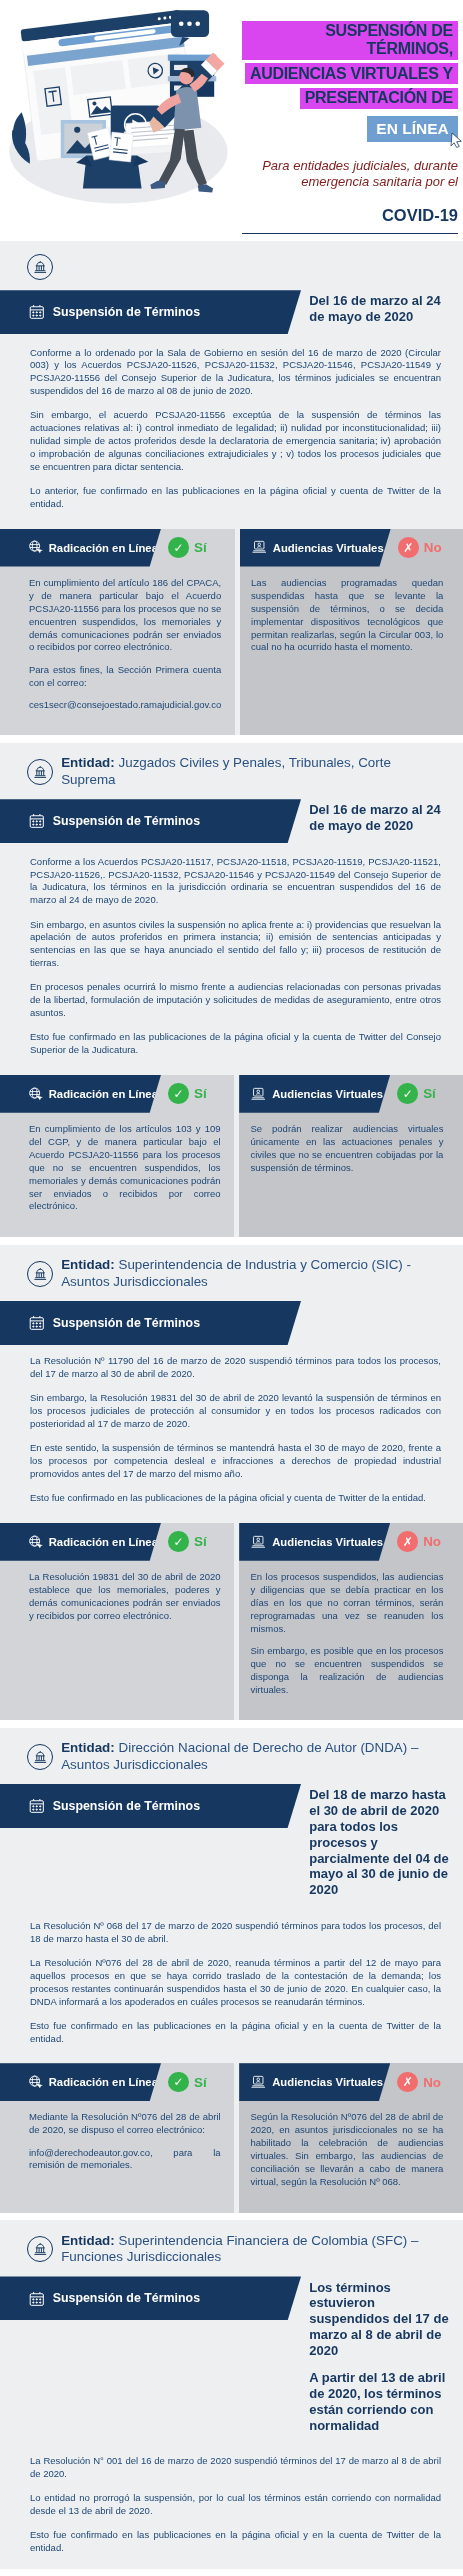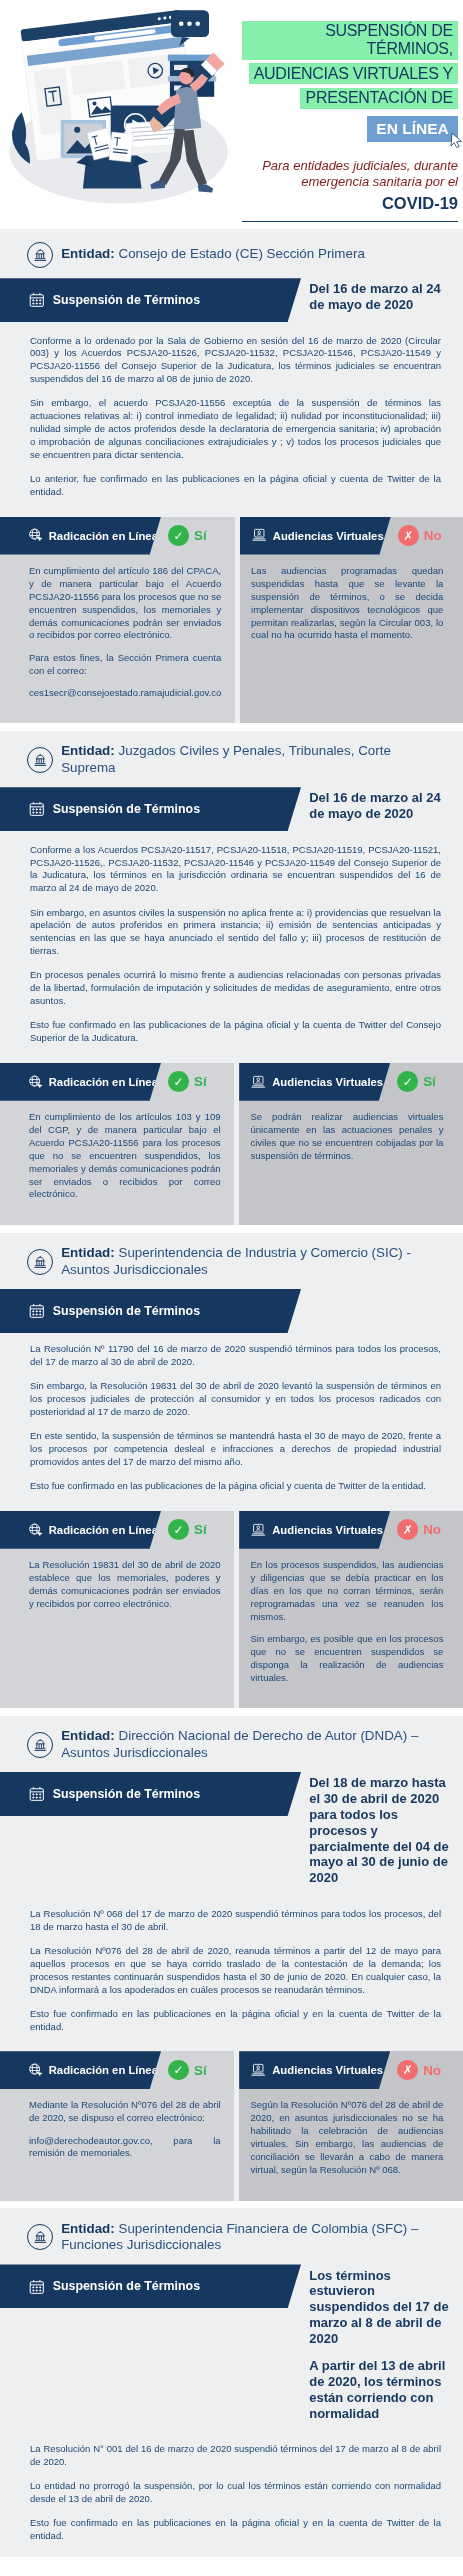--- a/index.html
+++ b/index.html
@@ -4,27 +4,27 @@
 <style>
   html,body{margin:0;padding:0;background:#ffffff;}
   body{width:464px;font-family:"Liberation Sans",sans-serif;color:#16375f;}
   .page{width:464px;background:#fff;}
 
   
   .hero{display:flex;background:#fff;min-height:205px;}
   .hero-left{flex:0 0 242px;position:relative;overflow:hidden;}
   .hero-right{flex:1;text-align:right;padding:20.6px 12.4px 0 0;}
   .title-line{display:block;}
-  .title-line span{display:inline-block;background:#86efac;color:#16375f;
-    font-size:16px;font-weight:normal;letter-spacing:-0.3px;padding:1.5px 5.2px;margin-bottom:3.6px;}
+  .title-line span{display:inline-block;background:#d946ef;color:#16375f;
+    font-size:16px;font-weight:bold;letter-spacing:-0.3px;padding:1.5px 5.2px;margin-bottom:3.6px;}
   .badge-online{display:inline-block;position:relative;background:#6f9fd0;color:#fff;
     font-size:15.5px;font-weight:bold;padding:3.6px 9.3px;margin-top:4px;}
   .cursor-arrow{position:absolute;right:-5.2px;bottom:-10.3px;}
   .subtitle{margin:16.5px 0 0;font-size:13px;font-style:italic;line-height:1.25;color:#7f1d1d;}
-  .covid{margin:3px 0 0;font-size:16.5px;font-weight:bold;color:#16375f;}
+  .covid{margin:15px 0 0;font-size:16.5px;font-weight:bold;color:#16375f;}
   .hero-rule{border:0;border-top:1px solid #16375f;width:216px;margin:8.2px 0 0 auto;}
 
   
   .section{background:#edeff1;margin-top:7.7px;}
   .entity-row{display:flex;align-items:center;gap:8.2px;padding:12.4px 20.6px 0 27px;}
   .entity-icon{flex:0 0 26px;height:26px;border:1.5px solid #16375f;border-radius:50%;
     display:flex;align-items:center;justify-content:center;box-sizing:border-box;}
   .entity-title{margin:0;font-size:13.4px;font-weight:400;color:#2b5180;line-height:1.25;}
   .entity-title strong{color:#16375f;font-weight:700;}
 
@@ -171,21 +171,20 @@
       <span class="entity-icon">
         <svg width="16.5" height="16.5" viewBox="0 0 24 24" fill="none" stroke="#16375f" stroke-width="1.4">
           <path d="M5.5 10h13"></path>
               <path d="M7 10v6.5M10.3 10v6.5M13.7 10v6.5M17 10v6.5"></path>
           <path d="M4.5 17h15"></path>
               <path d="M3.5 19.5h17"></path>
           <path d="M7 10c0-3.2 2.2-5.2 5-5.2s5 2 5 5.2"></path>
               <path d="M12 4.8V3"></path>
         </svg>
       </span>
-      <h2 class="entity-title"><strong>Entidad:</strong> <span>Consejo de Estado (CE) Sección Primera</span></h2>
     </div>
     <div class="susp-row">
       <div class="banner main-banner">
         <span class="icon">
           <svg width="17.5" height="17.5" viewBox="0 0 28 28" fill="none" stroke="#fff" stroke-width="1.6">
             <rect x="3.5" y="6" width="21" height="18.5" rx="2"></rect>
             <path d="M3.5 11h21"></path>
                 <path d="M9 6V3.2M19 6V3.2"></path>
             <circle cx="8.5" cy="15" r="1" fill="#fff"></circle>
                 <circle cx="14" cy="15" r="1" fill="#fff"></circle>

